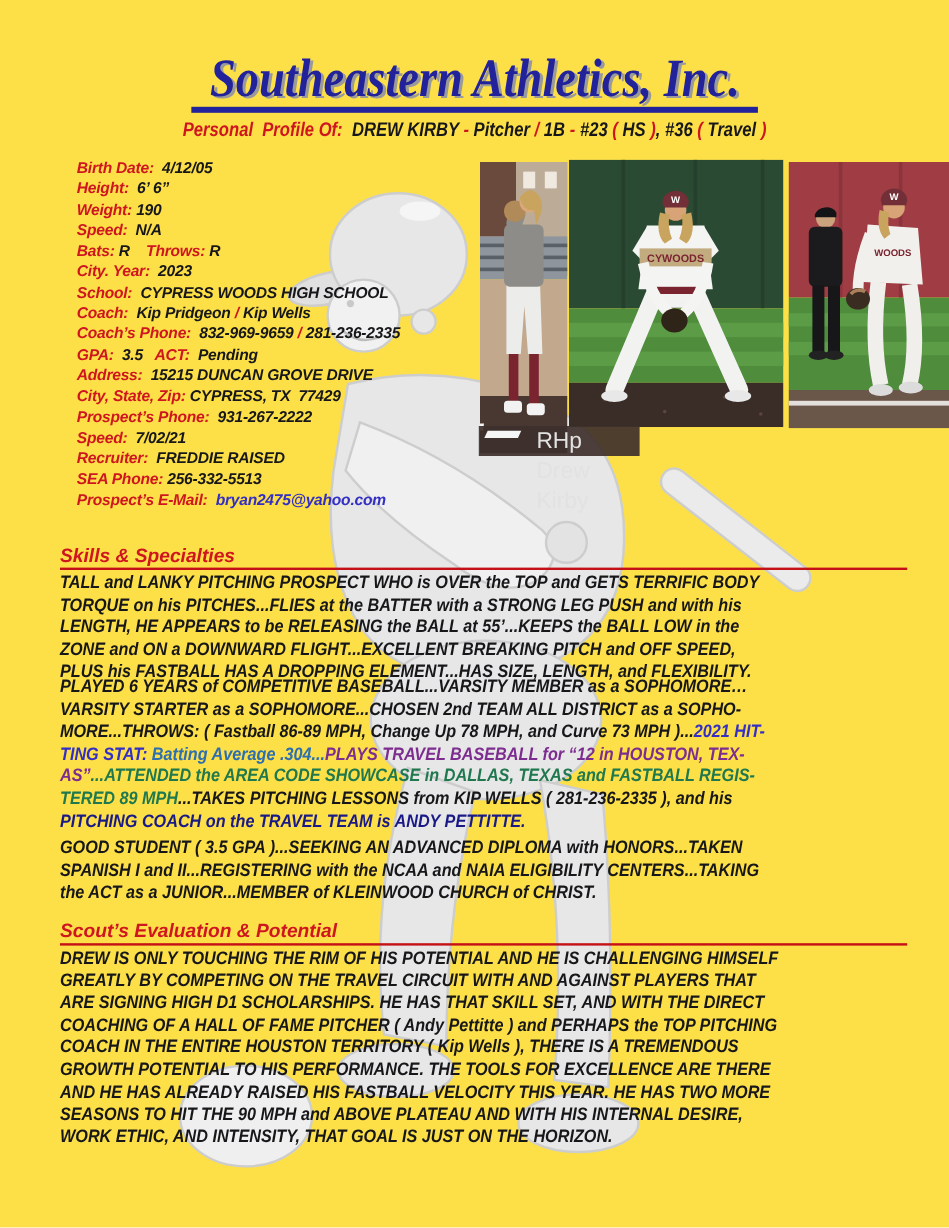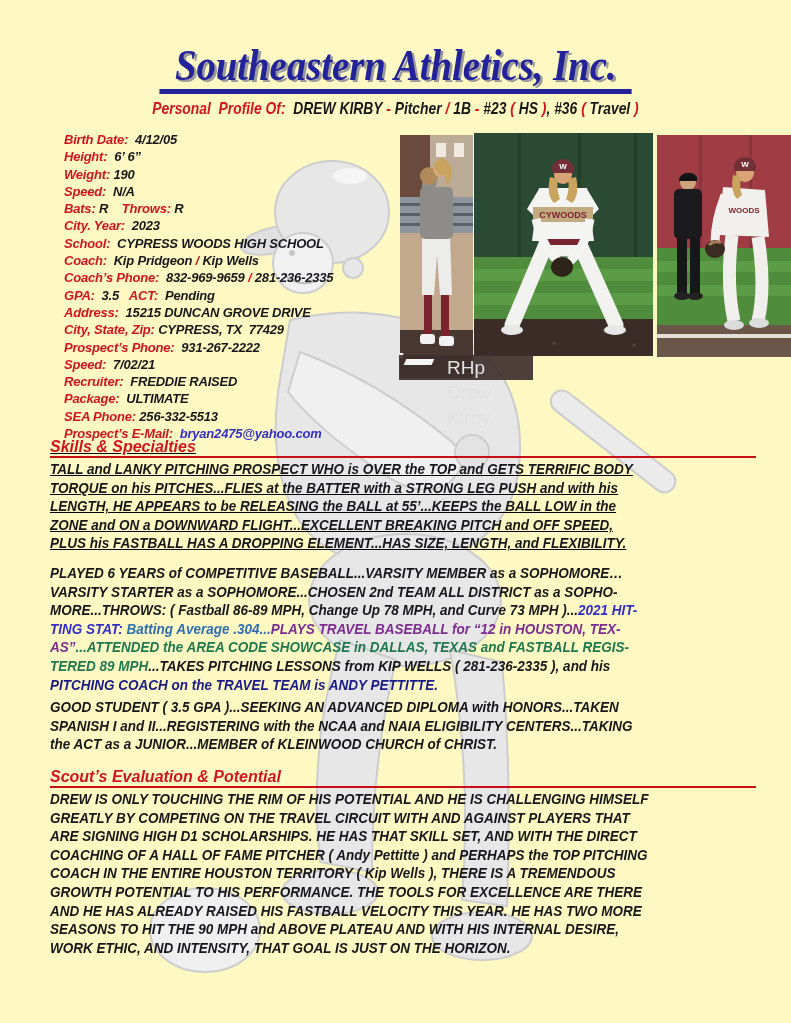--- a/index.html
+++ b/index.html
@@ -1,16 +1,16 @@
 <!DOCTYPE html>
 <html><head>
 <meta charset="utf-8">
 <style>
   html,body{margin:0;padding:0;background:#fff;}
-  .page{position:relative;width:791px;height:1023px;background:#fef9c3;overflow:hidden;
+  .page{position:relative;width:791px;height:1023px;background:#fde047;overflow:hidden;
         font-family:"Liberation Sans",sans-serif;}
   
   .wm{position:absolute;left:0;top:0;width:791px;height:1023px;z-index:0;}
   
   .header{position:absolute;left:0;top:42px;width:100%;text-align:center;z-index:4;}
   .title{display:inline-block;margin:0;font-family:"Liberation Serif",serif;
          font-style:italic;font-weight:bold;font-size:45px;line-height:46px;color:#22229a;
          text-shadow:3px 2px 0 #9a9a9a;border-bottom:5px solid #22229a;
          padding:0 18px 1px 18px;transform:scaleX(0.86);transform-origin:50% 0;}
   .subtitle{margin-top:5px;text-align:center;font-style:italic;font-weight:bold;font-size:16.5px;
@@ -31,21 +31,21 @@
   .photo1{left:400px;top:135px;width:73px;height:243px;}
   .photo2{left:474px;top:133px;width:179px;height:223px;}
   .photo3{left:657px;top:135px;width:134px;height:222px;}
   .caption{position:absolute;left:399px;top:355px;width:134px;height:25px;z-index:3;
            background:rgba(62,48,44,0.92);color:#e2e2e2;font-size:19px;line-height:25px;
            padding-left:48px;box-sizing:border-box;}
   .rubber{position:absolute;left:6px;top:4px;width:28px;height:6px;background:#f5f5f5;
           transform:skewX(-25deg);}
   
   .sec{position:absolute;left:50px;width:706px;z-index:4;}
-  .sec1{top:438px;text-decoration:underline;} .sec2{top:564px;} .sec3{top:698px;} .sec4{top:768px;}
+  .sec1{top:455px;} .sec2{top:564px;} .sec3{top:698px;} .sec4{top:768px;}
   .sec-head{font-style:italic;font-weight:bold;font-size:16px;line-height:17px;color:#cf1620;
             border-bottom:2px solid #c41016;padding-bottom:1px;margin-bottom:2px;}
   .sec-body{font-style:italic;font-weight:bold;font-size:15px;}
   .sec-body .rline{line-height:18.6px;transform:scaleX(0.9);transform-origin:0 50%;}
 </style>
 </head>
 <body>
 
 <div class="page">
 
@@ -87,21 +87,20 @@
       <div class="rline"><span class="c-red">City. Year:</span><span class="c-k">  2023</span></div>
       <div class="rline"><span class="c-red">School:</span><span class="c-k">  CYPRESS WOODS HIGH SCHOOL</span></div>
       <div class="rline"><span class="c-red">Coach:</span><span class="c-k">  Kip Pridgeon </span><span class="c-red">/</span><span class="c-k"> Kip Wells</span></div>
       <div class="rline"><span class="c-red">Coach’s Phone:</span><span class="c-k">  832-969-9659 </span><span class="c-red">/</span><span class="c-k"> 281-236-2335</span></div>
       <div class="rline"><span class="c-red">GPA:</span><span class="c-k">  3.5   </span><span class="c-red">ACT:</span><span class="c-k">  Pending</span></div>
       <div class="rline"><span class="c-red">Address:</span><span class="c-k">  15215 DUNCAN GROVE DRIVE</span></div>
       <div class="rline"><span class="c-red">City, State, Zip:</span><span class="c-k"> CYPRESS, TX  77429</span></div>
       <div class="rline"><span class="c-red">Prospect’s Phone:</span><span class="c-k">  931-267-2222</span></div>
       <div class="rline"><span class="c-red">Speed:</span><span class="c-k">  7/02/21</span></div>
       <div class="rline"><span class="c-red">Recruiter:</span><span class="c-k">  FREDDIE RAISED</span></div>
-      <div class="rline"><span class="c-red">Package:</span><span class="c-k">  ULTIMATE</span></div>
       <div class="rline"><span class="c-red">SEA Phone:</span><span class="c-k"> 256-332-5513</span></div>
       <div class="rline"><span class="c-red">Prospect’s E-Mail:</span><span class="c-k">  </span><span class="c-blue">bryan2475@yahoo.com</span></div>
     </div>
 
   <div class="photo photo1">
     <svg viewBox="0 0 73 243" width="73" height="243">
       <rect x="0" y="0" width="73" height="95" fill="#a8927c"></rect>
       <rect x="0" y="0" width="30" height="62" fill="#6b4a3e"></rect>
       <rect x="30" y="0" width="43" height="70" fill="#bcab96"></rect>
       <rect x="36" y="8" width="10" height="14" fill="#efe9df"></rect>

